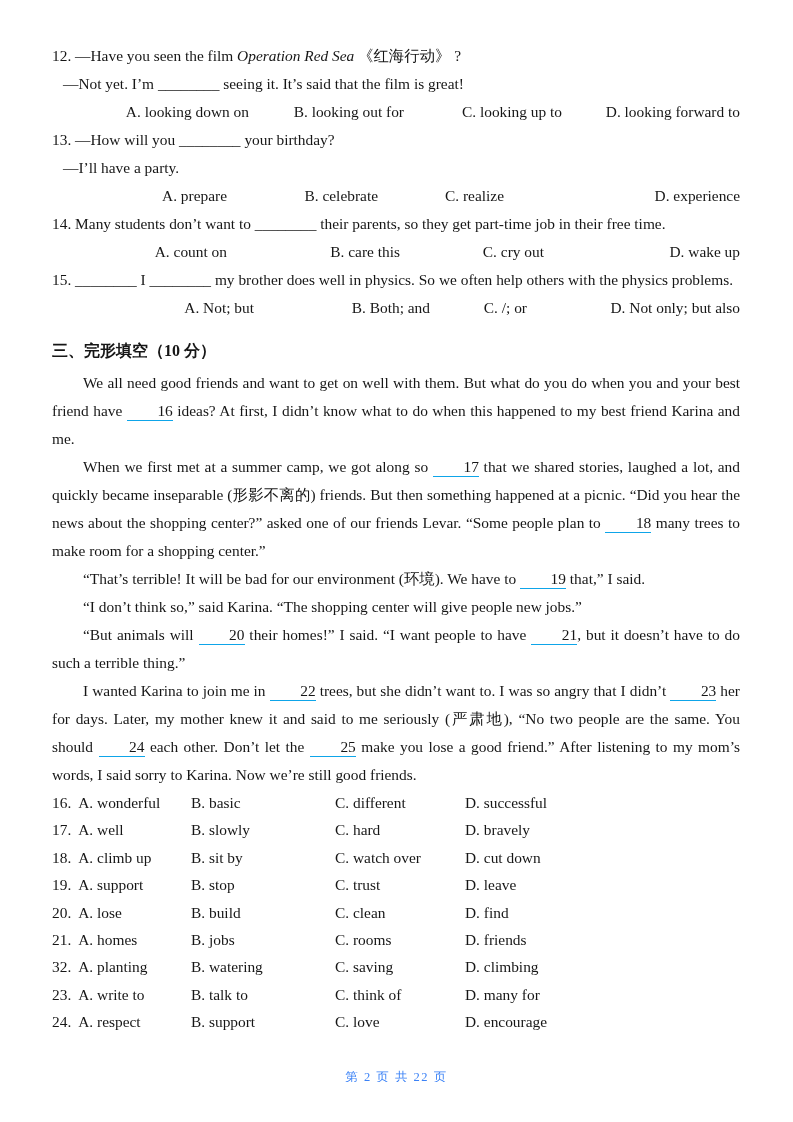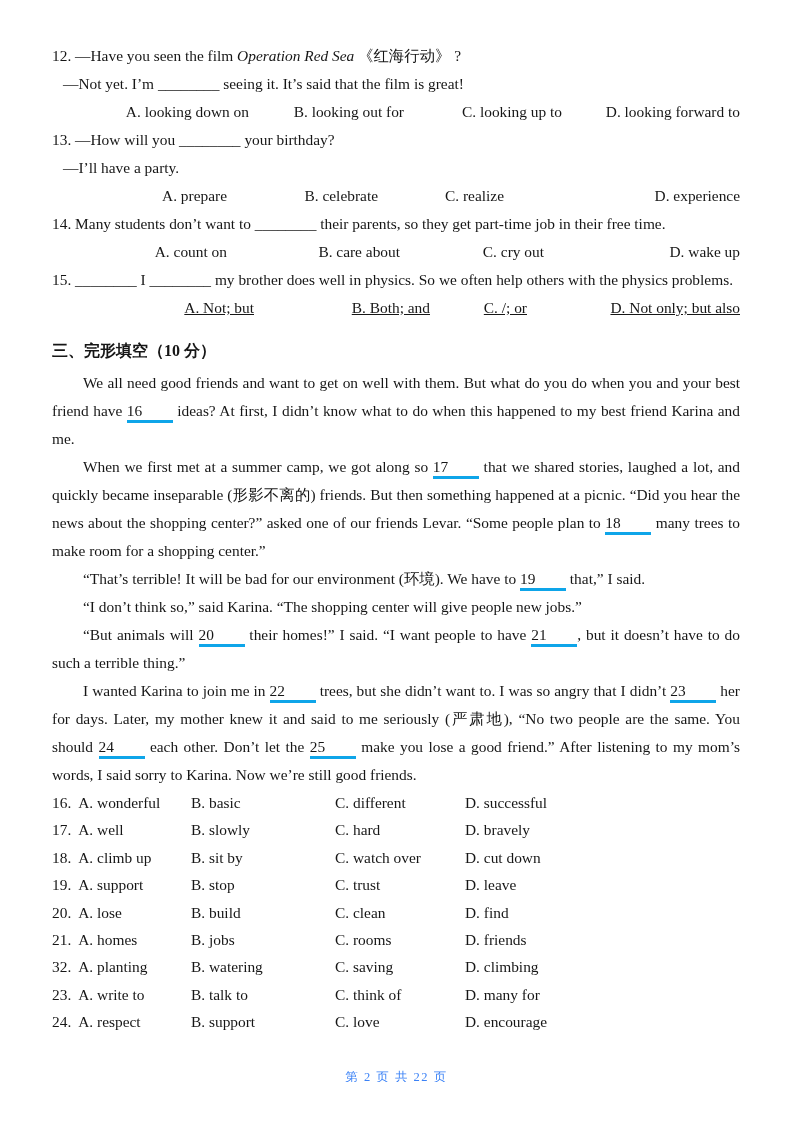--- a/index.html
+++ b/index.html
@@ -21,38 +21,38 @@
   .opts {
     display: grid;
     line-height: 28px;
     padding-left: 13px;
     white-space: nowrap;
     text-align: right;
   }
   .opts12 { grid-template-columns: 184px 155px 158px 1fr; }
   .opts13 { grid-template-columns: 162px 151px 126px 1fr; }
   .opts14 { grid-template-columns: 162px 173px 144px 1fr; }
-  .opts15 { grid-template-columns: 189px 176px 97px 1fr; text-decoration: underline; }
+  .opts15 { grid-template-columns: 189px 176px 97px 1fr; }
   .heading {
     font-weight: bold;
     font-size: 16px;
     line-height: 30px;
     margin: 14px 0 3px 0;
   }
   .para {
     margin: 0;
     text-align: justify;
     text-indent: 31px;
     line-height: 28px;
   }
   .nblank {
     display: inline-block;
     min-width: 46px;
-    border-bottom: 3px solid #0ea5e9;
-    text-align: left;
+    border-bottom: 1px solid #0ea5e9;
+    text-align: right;
     text-indent: 0;
     line-height: 18px;
     height: 18px;
   }
   .copt {
     display: grid;
     grid-template-columns: 139px 144px 130px 1fr;
     line-height: 27.4px;
     white-space: nowrap;
   }
@@ -87,21 +87,21 @@
   <div class="opts opts13">
     <span>A. prepare</span>
     <span>B. celebrate</span>
     <span>C. realize</span>
     <span>D. experience</span>
   </div>
 
   <div class="line just"><span>14.</span> <span>Many students don’t want to ________ their parents, so they get part-time job in their free time.</span></div>
   <div class="opts opts14">
     <span>A. count on</span>
-    <span>B. care about</span>
+    <span>B. care this</span>
     <span>C. cry out</span>
     <span>D. wake up</span>
   </div>
 
   <div class="line just"><span>15.</span> <span>________ I ________ my brother does well in physics. So we often help others with the physics problems.</span></div>
   <div class="opts opts15">
     <span>A. Not; but</span>
     <span>B. Both; and</span>
     <span>C. /; or</span>
     <span>D. Not only; but also</span>

